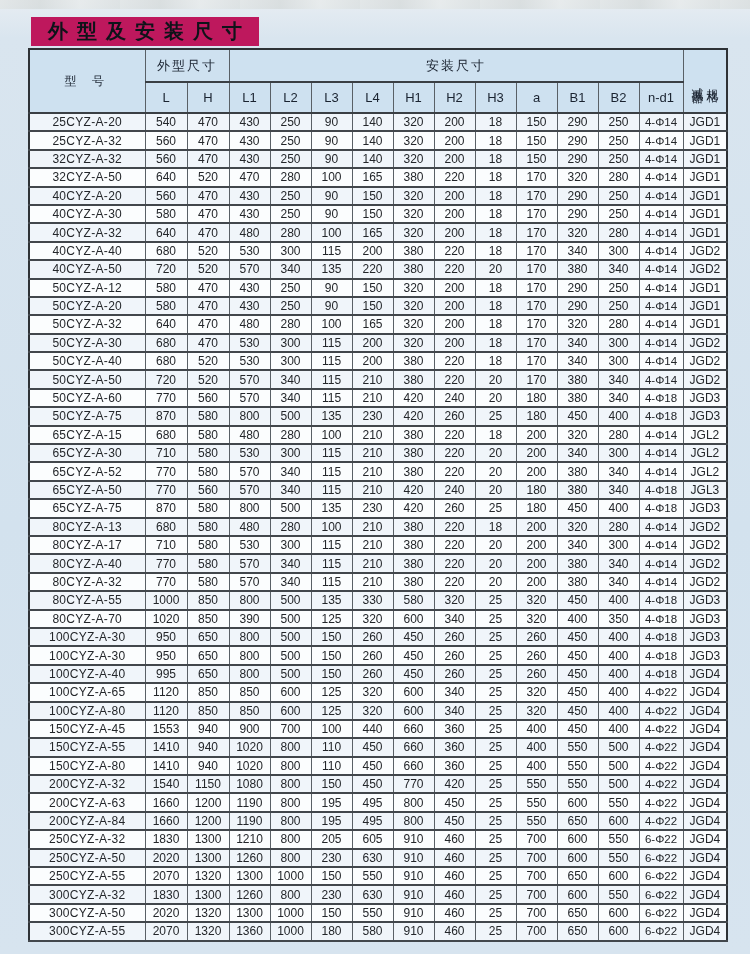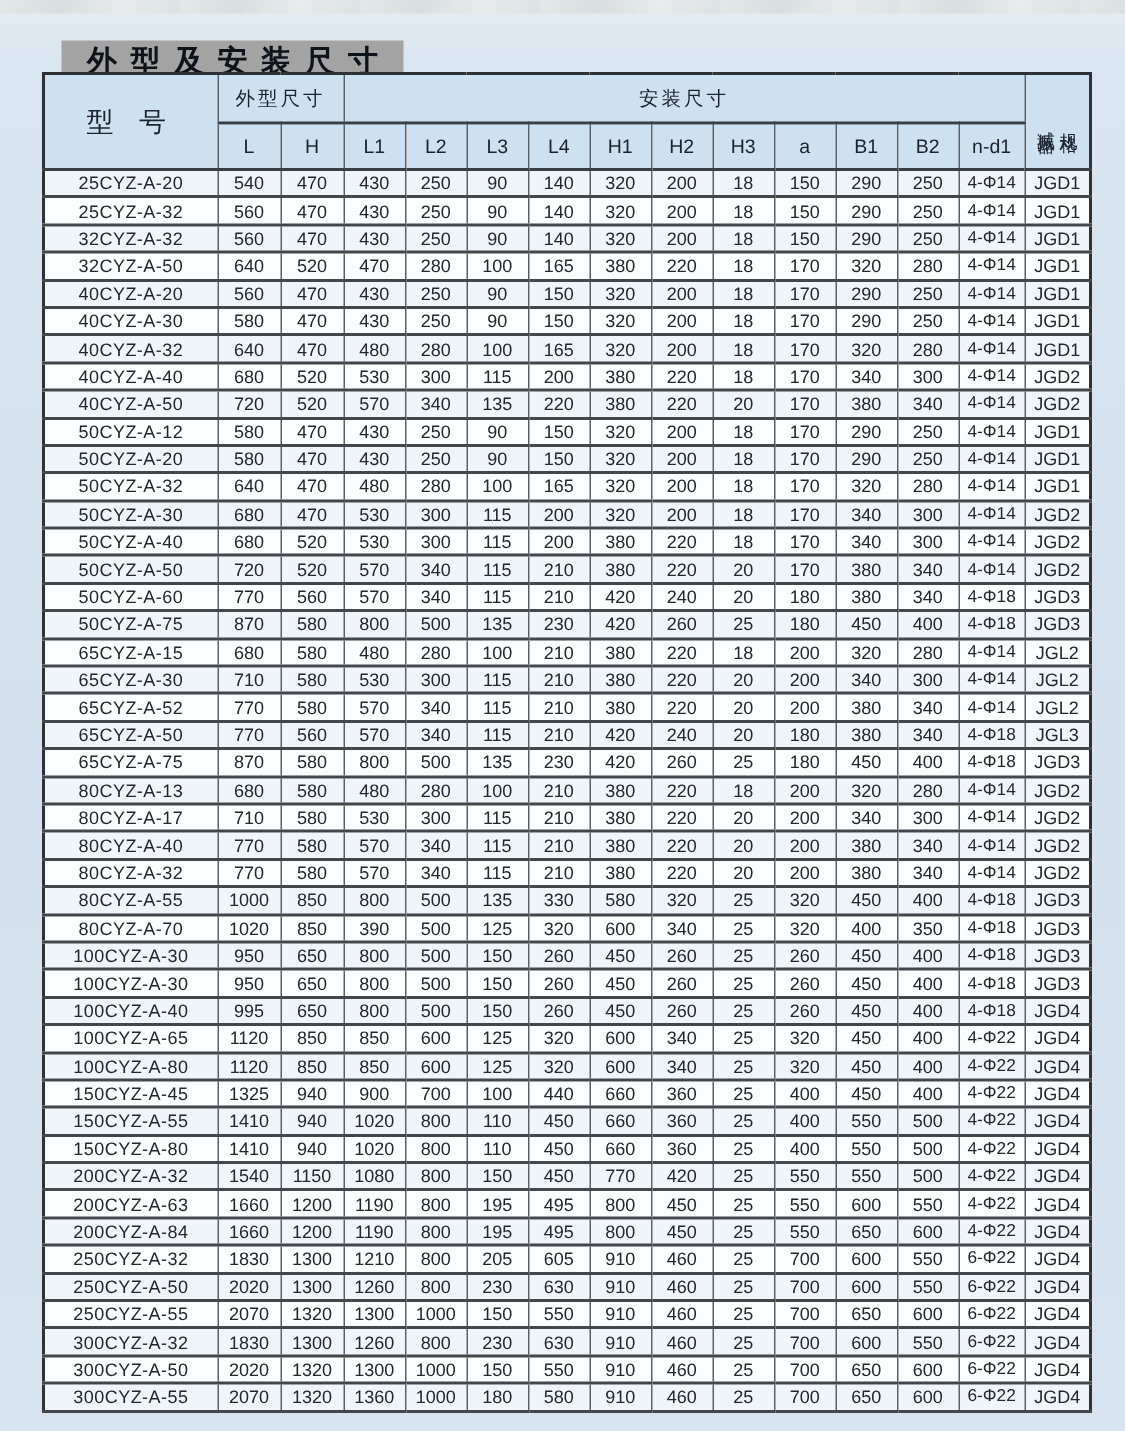--- a/index.html
+++ b/index.html
@@ -21,22 +21,22 @@
     top: 0; left: 0;
     width: 750px; height: 9px;
     background: repeating-linear-gradient(90deg,
       #dfe2e0 0px, #cfd3d1 40px, #e8eae8 80px, #d6dad8 120px);
     opacity: 0.55;
   }
   .title {
     position: absolute;
     left: 27px;
     top: 13px;
-    margin: 14px;
-    background: #a3a3a3;
+    margin: 4px;
+    background: #be185d;
     color: #0e1319;
     font-size: 20px;
     font-weight: bold;
     letter-spacing: 9px;
     padding: 3px 8px 4px 17px;
     line-height: 1.1;
   }
   table.dims {
     position: absolute;
     left: 28px;
@@ -58,21 +58,21 @@
   .dims thead th {
     background: #cee1f0;
     font-weight: normal;
     color: #1a2330;
     font-size: 13px;
     border-bottom-width: 2px;
     border-bottom-color: #3a3f44;
   }
   .dims thead tr.group-row th { height: 31px; }
   .dims thead tr.sub-row th { height: 29px; }
-  .dims th.model-h { font-size: 18px; letter-spacing: 6px; }
+  .dims th.model-h { font-size: 12px; letter-spacing: 6px; }
   .dims th.group-h { letter-spacing: 2px; }
   .dims th.damper-h { padding: 0 2px; }
   .damper-wrap {
     display: flex;
     flex-direction: row;
     justify-content: center;
     align-items: center;
     gap: 1px;
   }
   .vtext {
@@ -704,21 +704,21 @@
           <td>340</td>
           <td>25</td>
           <td>320</td>
           <td>450</td>
           <td>400</td>
           <td class="nd1">4-Φ22</td>
           <td>JGD4</td>
         </tr>
         <tr>
           <td class="model">150CYZ-A-45</td>
-          <td>1325</td>
+          <td>1553</td>
           <td>940</td>
           <td>900</td>
           <td>700</td>
           <td>100</td>
           <td>440</td>
           <td>660</td>
           <td>360</td>
           <td>25</td>
           <td>400</td>
           <td>450</td>

